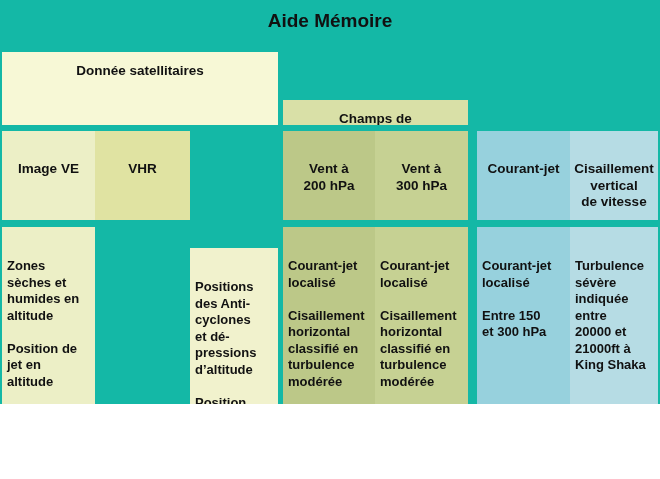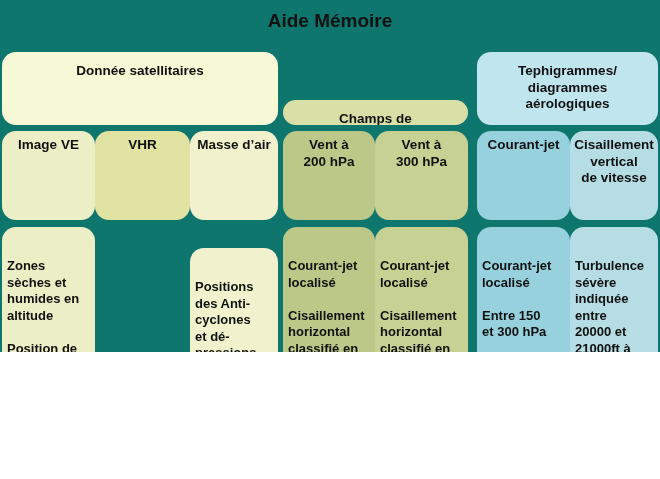--- a/index.html
+++ b/index.html
@@ -1,20 +1,20 @@
 <!DOCTYPE html>
 <html><head>
 <meta charset="utf-8">
 <style>
   html, body { margin: 0; padding: 0; }
   .page {
     position: relative;
     width: 660px;
-    height: 352px;
-    background: #0f766e;
+    height: 404px;
+    background: #14b8a6;
     font-family: "Liberation Sans", sans-serif;
     color: #111111;
     overflow: hidden;
   }
   .title {
     position: absolute;
     top: 9px;
     left: 0;
     width: 100%;
     text-align: center;
@@ -28,33 +28,32 @@
     top: 52px;
     display: grid;
     grid-template-columns: 93px 95px 88px 5px 92px 93px 9px 93px 88px;
     grid-template-rows: 73px 6px 89px 7px 229px;
   }
   .cell {
     box-sizing: border-box;
     white-space: pre-line;
     font-weight: bold;
     overflow: hidden;
-    border-radius: 14px;
   }
   .ghead {
     grid-row: 1;
     text-align: center;
     padding-top: 11px;
     font-size: 13.5px;
     line-height: 16.5px;
   }
   .subhead {
     grid-row: 3;
     text-align: center;
-    padding-top: 6px;
+    padding-top: 30px;
     font-size: 13.5px;
     line-height: 16.5px;
   }
   .bodycell {
     grid-row: 5;
     text-align: left;
     padding: 31px 3px 17px 5px;
     font-size: 13px;
     line-height: 16.5px;
   }
@@ -82,27 +81,23 @@
 
 <div class="page">
 
   <div class="title">Aide Mémoire</div>
 
   <div class="grid">
 
     <div class="cell ghead g1h" style="background: rgb(247, 248, 214);">Donnée satellitaires</div>
     <div class="cell ghead g2h" style="background: rgb(217, 224, 167);">Champs de
 sorties de modèle</div>
-    <div class="cell ghead g3h" style="background: rgb(193, 229, 238);">Tephigrammes/
-diagrammes
-aérologiques</div>
 
     <div class="cell subhead col1" style="background: rgb(236, 239, 198);">Image VE</div>
     <div class="cell subhead col2" style="background: rgb(224, 227, 162);">VHR</div>
-    <div class="cell subhead col3" style="background: rgb(241, 242, 205);">Masse d’air</div>
     <div class="cell subhead col4" style="background: rgb(188, 200, 136);">Vent à
 200 hPa</div>
     <div class="cell subhead col5" style="background: rgb(198, 209, 147);">Vent à
 300 hPa</div>
     <div class="cell subhead col6" style="background: rgb(151, 209, 221);">Courant-jet</div>
     <div class="cell subhead col7" style="background: rgb(182, 220, 228);">Cisaillement
 vertical
 de vitesse</div>
 
     <div class="cell bodycell col1" style="background: rgb(236, 239, 198);">Zones

